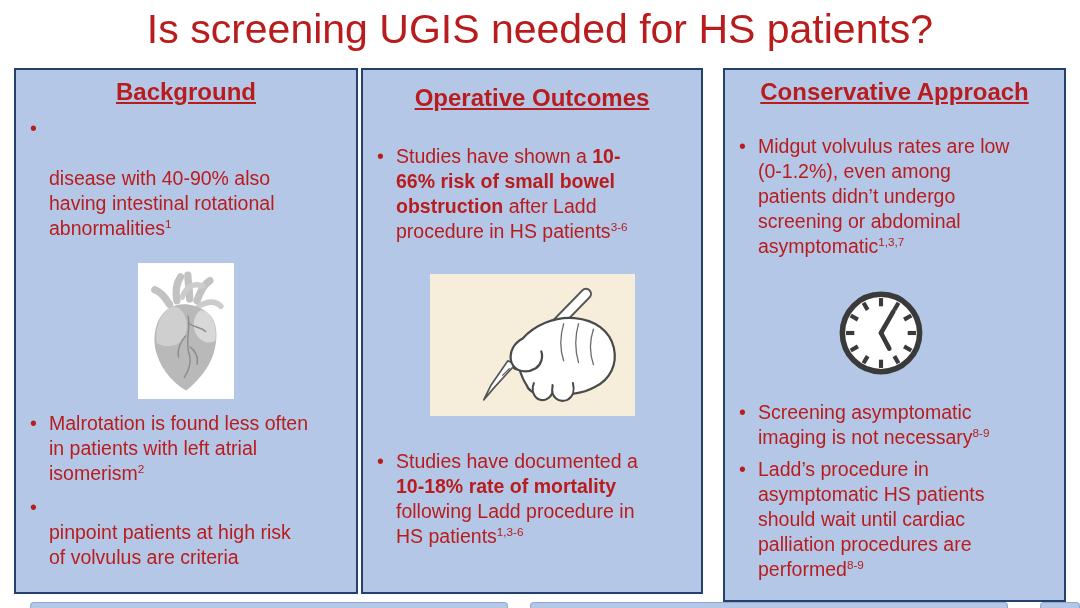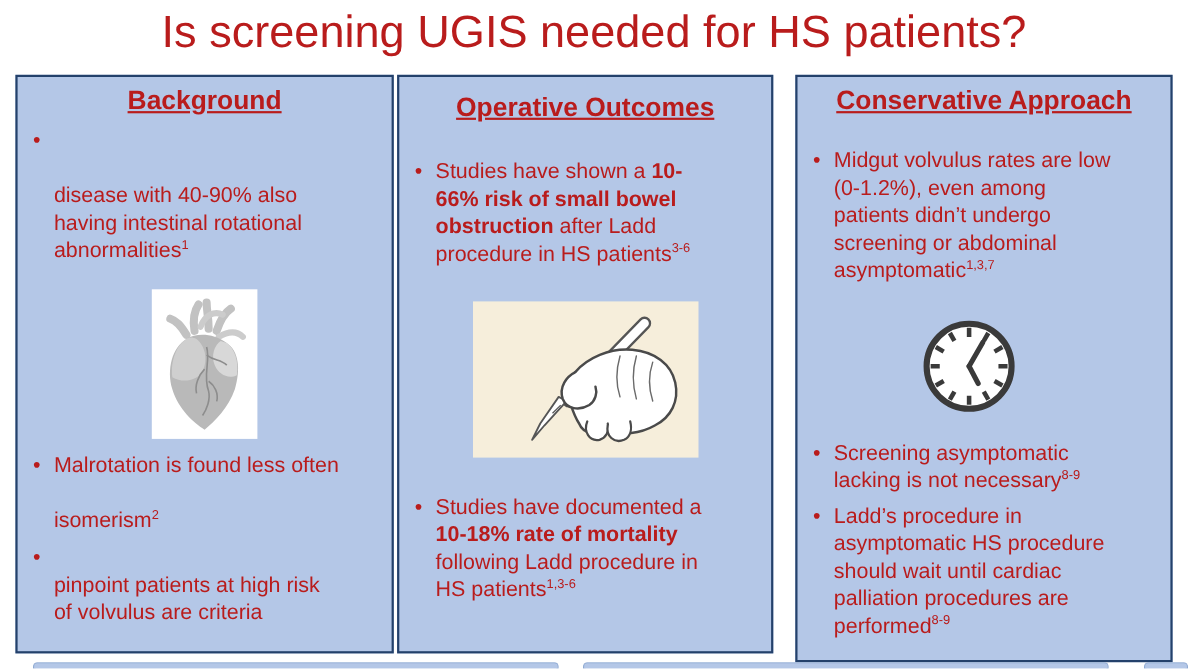--- a/index.html
+++ b/index.html
@@ -73,21 +73,21 @@
         <g fill="none" stroke="#8d8d8d" stroke-width="1.6">
           <path d="M50 50 C54 64 46 78 52 94 C54 102 50 112 46 118"></path>
           <path d="M50 58 C58 64 64 62 70 68"></path>
           <path d="M48 72 C42 78 38 88 40 96"></path>
           <path d="M52 84 C58 88 62 96 60 104"></path>
         </g>
       </svg>
     </div>
     <div class="bullet bullet-2">
       <span class="dot">•</span>
-      <span class="txt"><span>Malrotation is found less often</span><br><br><span>isomerism</span><sup>2</sup></span>
+      <span class="txt"><span>Malrotation is found less often</span><br><span>in patients with left atrial</span><br><span>isomerism</span><sup>2</sup></span>
     </div>
     <div class="bullet bullet-3">
       <span class="dot">•</span>
       <span class="txt"><br><span>pinpoint patients at high risk</span><br><span>of volvulus are criteria</span></span>
     </div>
   </div>
 
   <div class="panel" id="panel-operative">
     <h2 class="panel-title">Operative Outcomes</h2>
     <div class="bullet bullet-1">
@@ -141,25 +141,25 @@
           <line x1="31" y1="17.1" x2="35.5" y2="24.9"></line>
         </g>
         <g stroke="#3a3a3a" stroke-width="5" stroke-linecap="round">
           <line x1="50" y1="50" x2="63.5" y2="26.5"></line>
           <line x1="50" y1="50" x2="59" y2="67"></line>
         </g>
       </svg>
     </div>
     <div class="bullet bullet-2">
       <span class="dot">•</span>
-      <span class="txt"><span>Screening asymptomatic</span><br><span>lacking is not necessary</span><sup>8-9</sup></span>
+      <span class="txt"><span>Screening asymptomatic</span><br><span>imaging is not necessary</span><sup>8-9</sup></span>
     </div>
     <div class="bullet bullet-3">
       <span class="dot">•</span>
-      <span class="txt"><span>Ladd’s procedure in</span><br><span>asymptomatic HS procedure</span><br><span>should wait until cardiac</span><br><span>palliation procedures are</span><br><span>performed</span><sup>8-9</sup></span>
+      <span class="txt"><span>Ladd’s procedure in</span><br><span>asymptomatic HS patients</span><br><span>should wait until cardiac</span><br><span>palliation procedures are</span><br><span>performed</span><sup>8-9</sup></span>
     </div>
   </div>
 
   <div class="strip" id="strip-1"></div>
   <div class="strip" id="strip-2"></div>
   <div class="strip" id="strip-3"></div>
 
 </div>
 
 </body></html>

